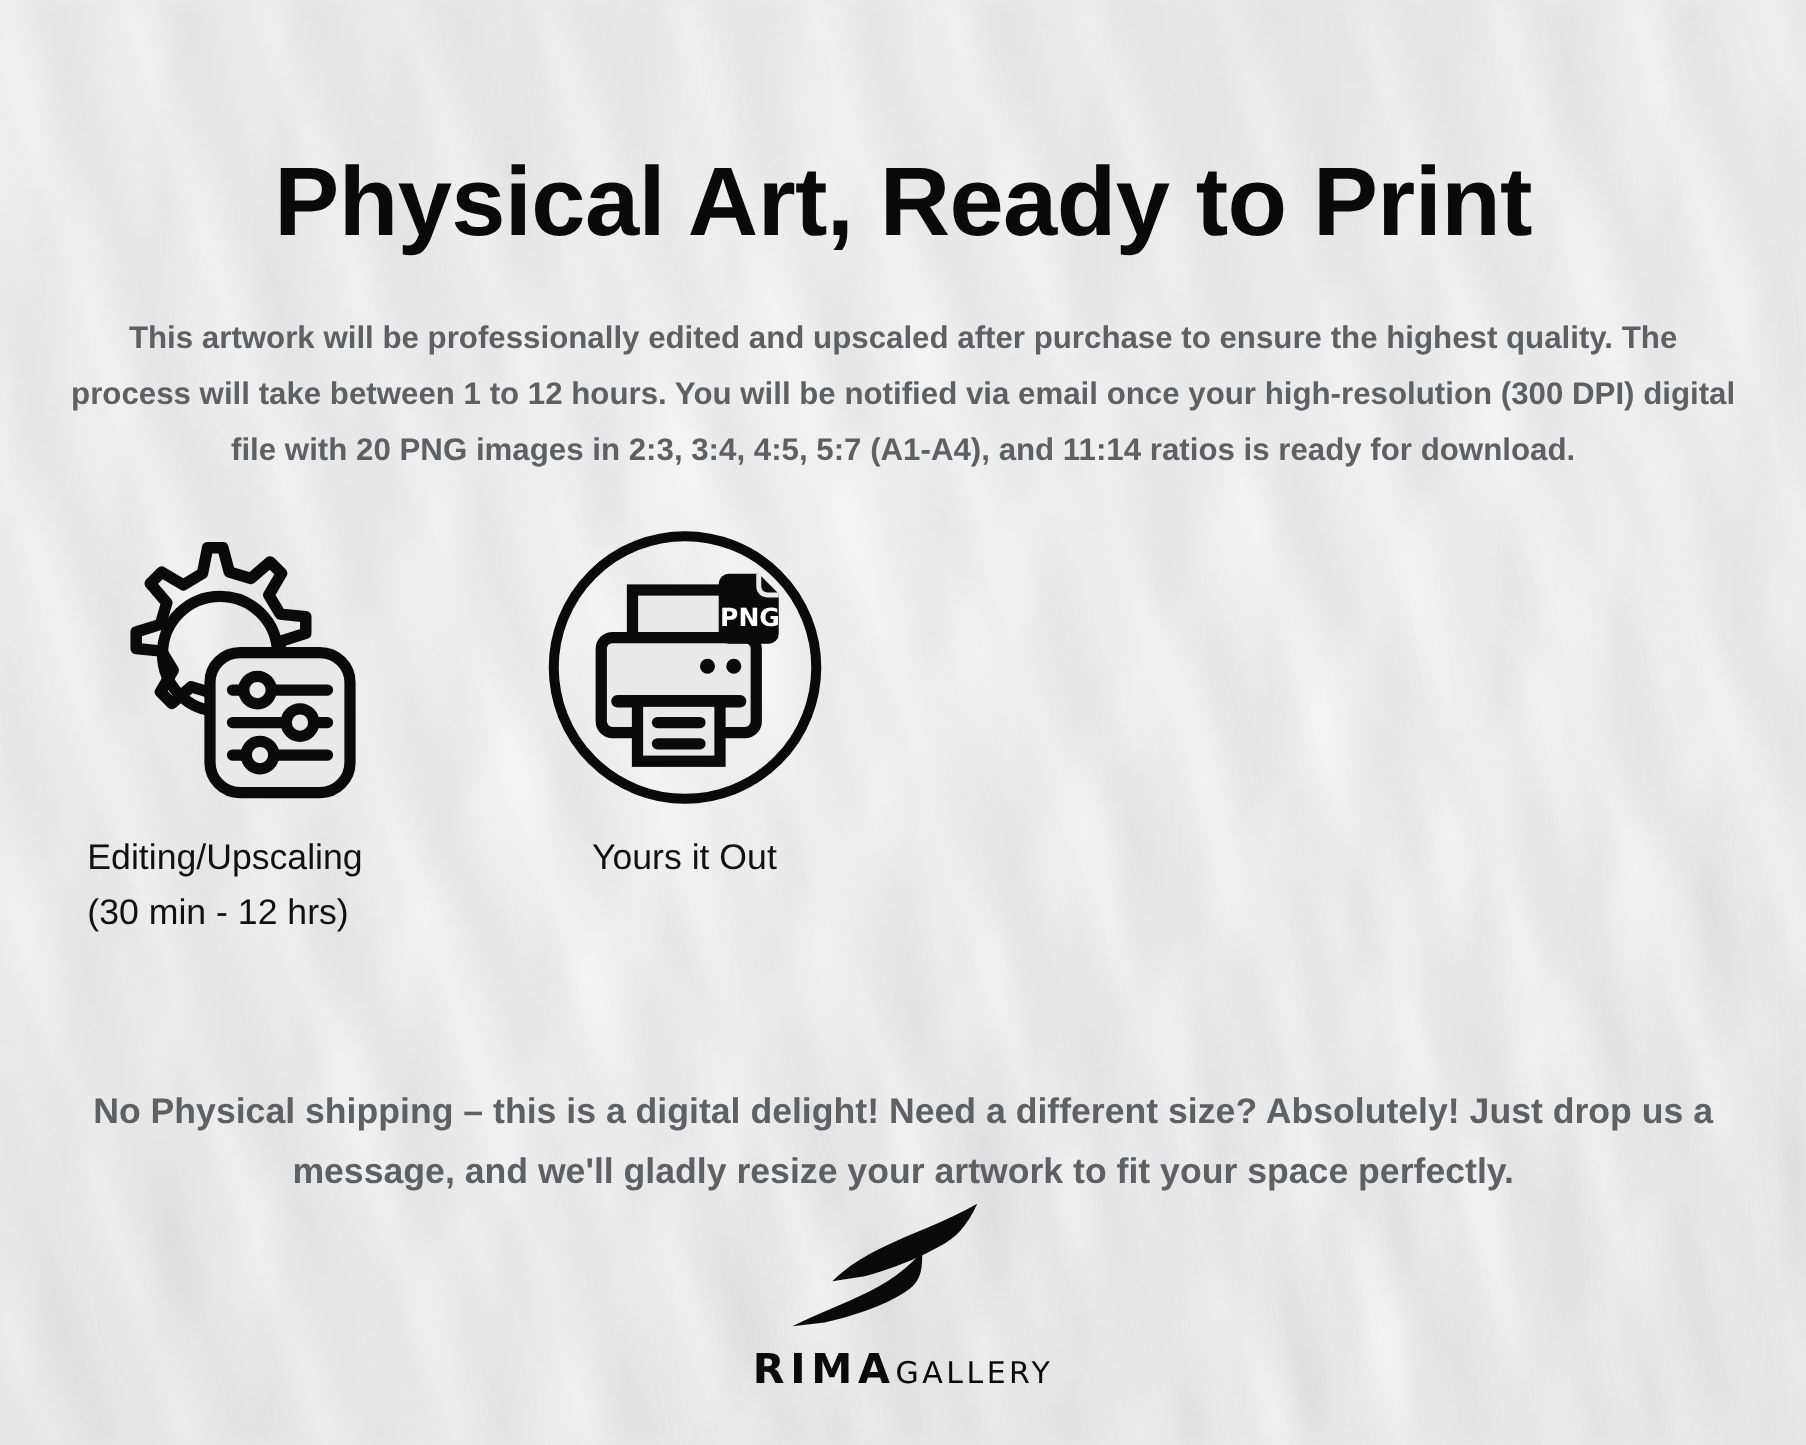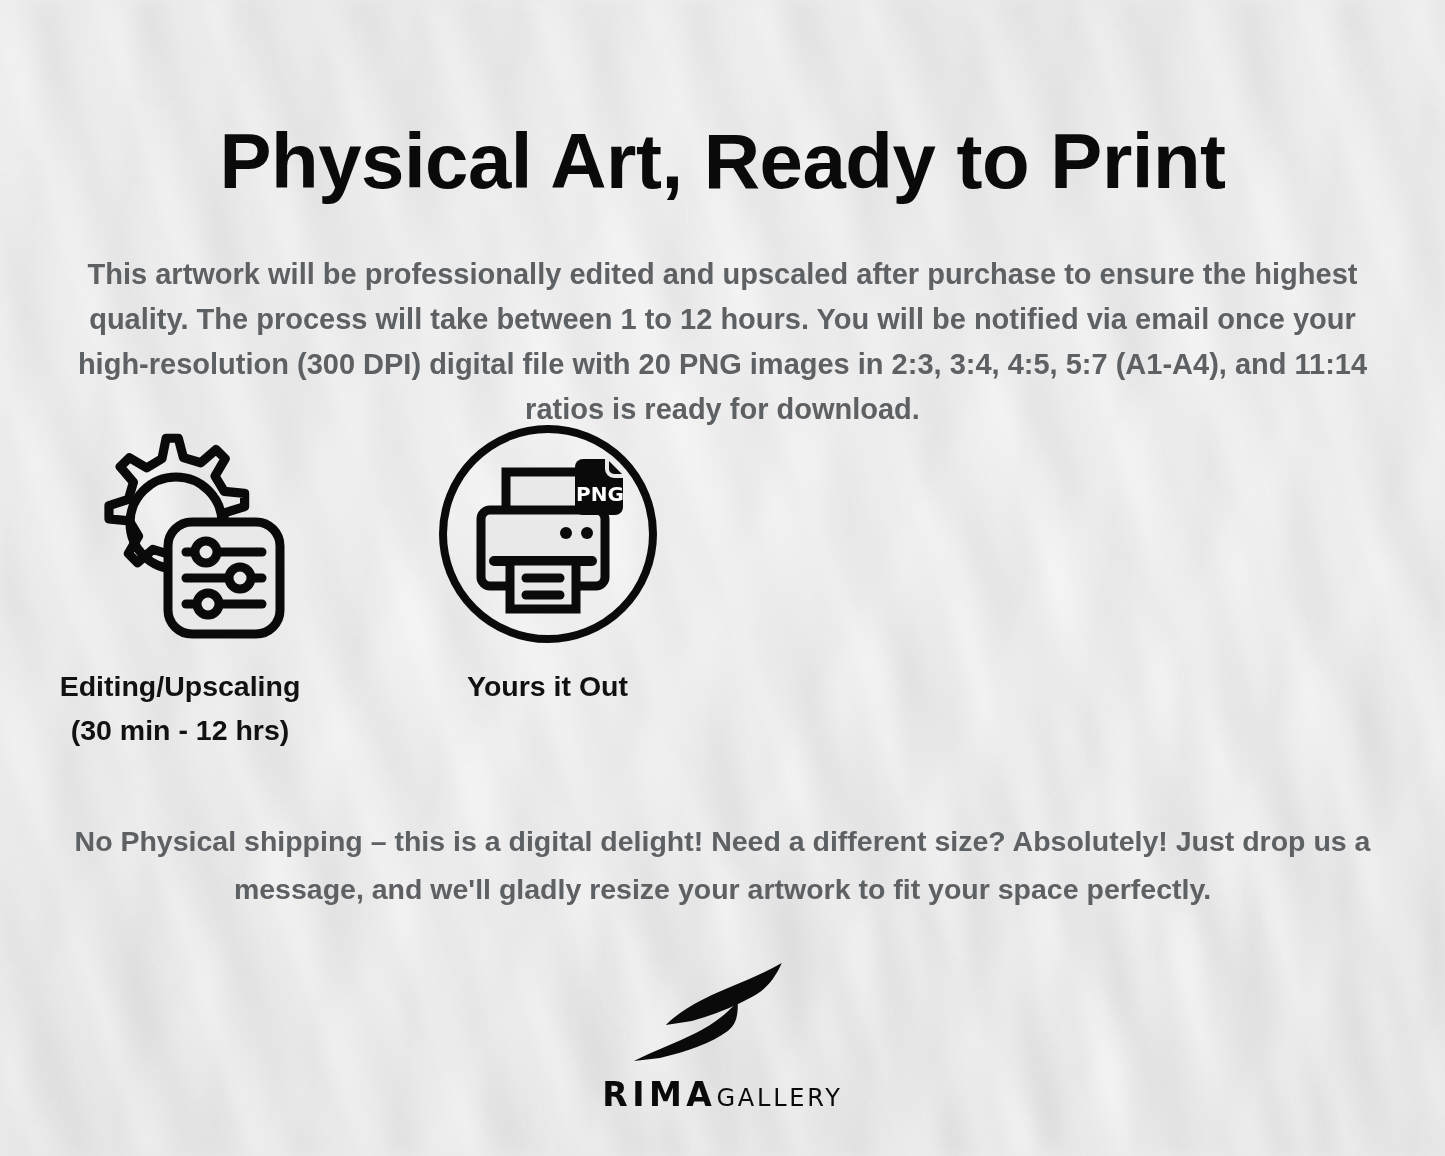--- a/index.html
+++ b/index.html
@@ -96,21 +96,21 @@
     color: #0a0a0a;
   }
 
   .intro {
     position: absolute;
     left: 50%;
     transform: translateX(-50%);
     top: 223px;
     width: 1338px;
     text-align: center;
-    font-size: 29px;
+    font-size: 25px;
     line-height: 45px;
     font-weight: 700;
     color: #5e6164;
   }
 
   .features {
     position: absolute;
     top: 418px;
     left: 0;
     width: 1445px;
@@ -128,33 +128,32 @@
   .f4 { width: 355px; }
 
   .icon-box {
     height: 232px;
     display: flex;
     align-items: center;
     justify-content: center;
   }
   .feature-label {
     margin-top: 14px;
-    text-align: center;
     font-size: 28.5px;
     line-height: 44px;
-    font-weight: 700;
+    font-weight: 400;
     color: #111111;
     white-space: pre-line;
   }
 
   .outro {
     position: absolute;
     left: 50%;
     transform: translateX(-50%);
-    top: 788px;
+    top: 836px;
     width: 1350px;
     text-align: center;
     font-size: 28.5px;
     line-height: 48px;
     font-weight: 700;
     color: #5e6164;
   }
 
   .logo {
     position: absolute;

